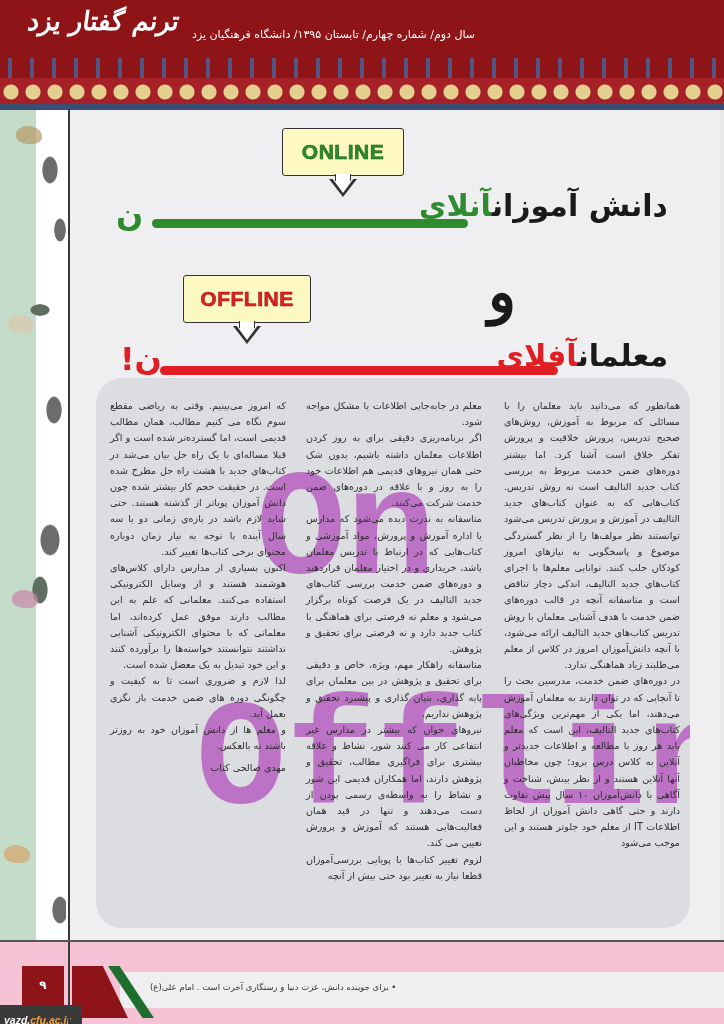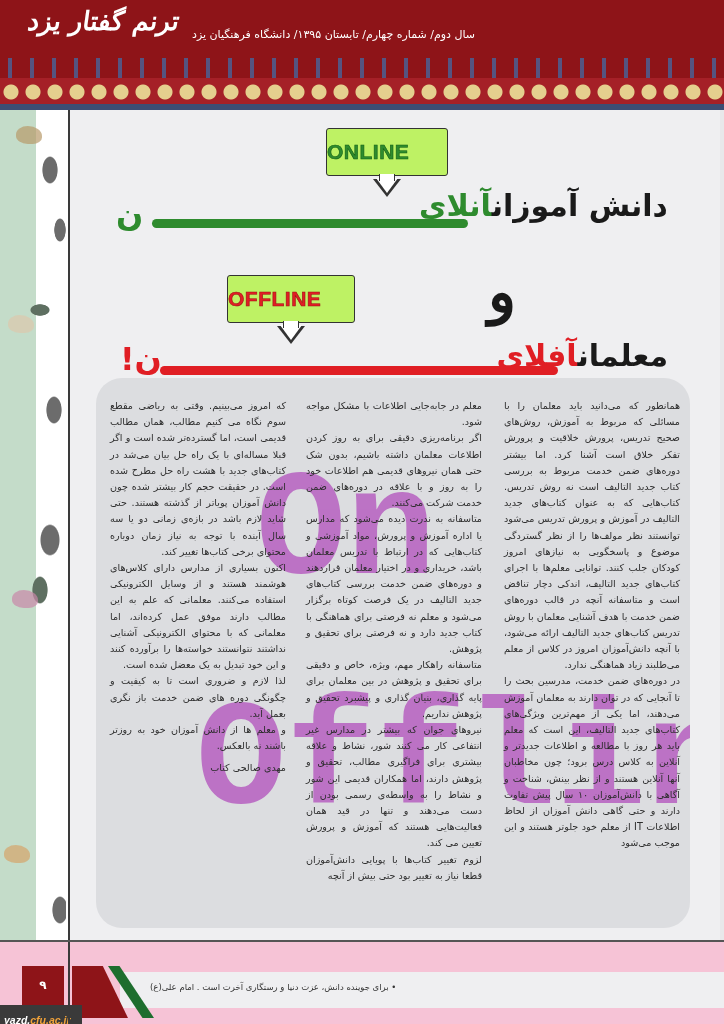--- a/index.html
+++ b/index.html
@@ -64,22 +64,22 @@
       position: absolute; width: 26px; height: 18px; border-radius: 50% 60% 40% 50%;
     }
     .vline {
       position: absolute; left: 68px; top: 110px; width: 2px; height: 914px; background: #3a3a3a;
     }
     .rline {
       position: absolute; left: 720px; top: 110px; width: 4px; height: 830px; background: #e8e8ea;
     }
     
     .bubble {
-      position: absolute; background: #bef264; border: 1.5px solid #333; border-radius: 3px;
-      display: flex; align-items: center;  margin-left: 44px;
+      position: absolute; background: #fef9c3; border: 1.5px solid #333; border-radius: 3px;
+      display: flex; align-items: center; justify-content: center;
     }
     .bubble .label {
       font-family: "Liberation Sans", sans-serif; font-weight: 900; font-size: 21px;
       letter-spacing: 0.5px;
     }
     .bubble .arrow {
       position: absolute; bottom: -22px; left: 50%; transform: translateX(-50%);
       width: 0; height: 0;
       border-left: 14px solid transparent; border-right: 14px solid transparent;
       border-top: 18px solid #333;
@@ -206,21 +206,21 @@
   <div class="col" style="right:10px;">
     <p>همانطور که می‌دانید باید معلمان را با مسائلی که مربوط به آموزش، روش‌های صحیح تدریس، پرورش خلاقیت و پرورش تفکر خلاق است آشنا کرد. اما بیشتر دوره‌های ضمن خدمت مربوط به بررسی کتاب جدید التالیف است نه روش تدریس. کتاب‌هایی که به عنوان کتاب‌های جدید التالیف در آموزش و پرورش تدریس می‌شود توانستند نظر مولف‌ها را از نظر گستردگی موضوع و پاسخگویی به نیازهای امروز کودکان جلب کنند. توانایی معلم‌ها با اجرای کتاب‌های جدید التالیف، اندکی دچار تناقض است و متاسفانه آنچه در قالب دوره‌های ضمن خدمت با هدف آشنایی معلمان با روش تدریس کتاب‌های جدید التالیف ارائه می‌شود، با آنچه دانش‌آموزان امروز در کلاس از معلم می‌طلبند زیاد هماهنگی ندارد.</p>
     <p>در دوره‌های ضمن خدمت، مدرسین بحث را تا آنجایی که در توان دارند به معلمان آموزش می‌دهند، اما یکی از مهم‌ترین ویژگی‌های کتاب‌های جدید التالیف، این است که معلم باید هر روز با مطالعه و اطلاعات جدیدتر و آنلاین به کلاس درس برود؛ چون مخاطبان آنها آنلاین هستند و از نظر بینش، شناخت و آگاهی با دانش‌آموزان ۱۰ سال پیش تفاوت دارند و حتی گاهی دانش آموزان از لحاظ اطلاعات IT از معلم خود جلوتر هستند و این موجب می‌شود</p>
   </div>
   <div class="col" style="right:208px;">
     <p>معلم در جابه‌جایی اطلاعات با مشکل مواجه شود.</p>
     <p>اگر برنامه‌ریزی دقیقی برای به روز کردن اطلاعات معلمان داشته باشیم، بدون شک حتی همان نیروهای قدیمی هم اطلاعات خود را به روز و با علاقه در دوره‌های ضمن خدمت شرکت می‌کنند.</p>
     <p>متاسفانه به ندرت دیده می‌شود که مدارس یا اداره آموزش و پرورش، مواد آموزشی و کتاب‌هایی که در ارتباط با تدریس معلمان باشد، خریداری و در اختیار معلمان قراردهند و دوره‌های ضمن خدمت بررسی کتاب‌های جدید التالیف در یک فرصت کوتاه برگزار می‌شود و معلم نه فرصتی برای هماهنگی با کتاب جدید دارد و نه فرصتی برای تحقیق و پژوهش.</p>
     <p>متاسفانه راهکار مهم، ویژه، خاص و دقیقی برای تحقیق و پژوهش در بین معلمان برای پایه گذاری، بنیان گذاری و پیشبرد تحقیق و پژوهش نداریم.</p>
     <p>نیروهای جوان که بیشتر در مدارس غیر انتفاعی کار می کنند شور، نشاط و علاقه بیشتری برای فراگیری مطالب، تحقیق و پژوهش دارند، اما همکاران قدیمی این شور و نشاط را به واسطه‌ی رسمی بودن از دست می‌دهند و تنها در قید همان فعالیت‌هایی هستند که آموزش و پرورش تعیین می کند.</p>
-    <p>لزوم تغییر کتاب‌ها با پویایی دانش‌آموزان قطعا نیاز به تغییر بود حتی بیش از آنچه</p>
+    <p>لزوم تغییر کتاب‌ها با پویایی بررسی‌آموزان قطعا نیاز به تغییر بود حتی بیش از آنچه</p>
   </div>
   <div class="col" style="right:404px;">
     <p>که امروز می‌بینیم. وقتی به ریاضی مقطع سوم نگاه می کنیم مطالب، همان مطالب قدیمی است، اما گسترده‌تر شده است و اگر قبلا مساله‌ای با یک راه حل بیان می‌شد در کتاب‌های جدید با هشت راه حل مطرح شده است. در حقیقت حجم کار بیشتر شده چون دانش آموزان پویاتر از گذشته هستند. حتی شاید لازم باشد در بازه‌ی زمانی دو یا سه سال آینده با توجه به نیاز زمان دوباره محتوای برخی کتاب‌ها تغییر کند.</p>
     <p>اکنون بسیاری از مدارس دارای کلاس‌های هوشمند هستند و از وسایل الکترونیکی استفاده می‌کنند. معلمانی که علم به این مطالب دارند موفق عمل کرده‌اند، اما معلمانی که با محتوای الکترونیکی آشنایی نداشتند نتوانستند خواسته‌ها را برآورده کنند و این خود تبدیل به یک معضل شده است.</p>
     <p>لذا لازم و ضروری است تا به کیفیت و چگونگی دوره های ضمن خدمت باز نگری بعمل آید.</p>
     <p>و معلم ها از دانش آموزان خود به روزتر باشند نه بالعکس.</p>
     <p style="margin-top:6px;">مهدی صالحی کتاب</p>
   </div>
 </div>
 

